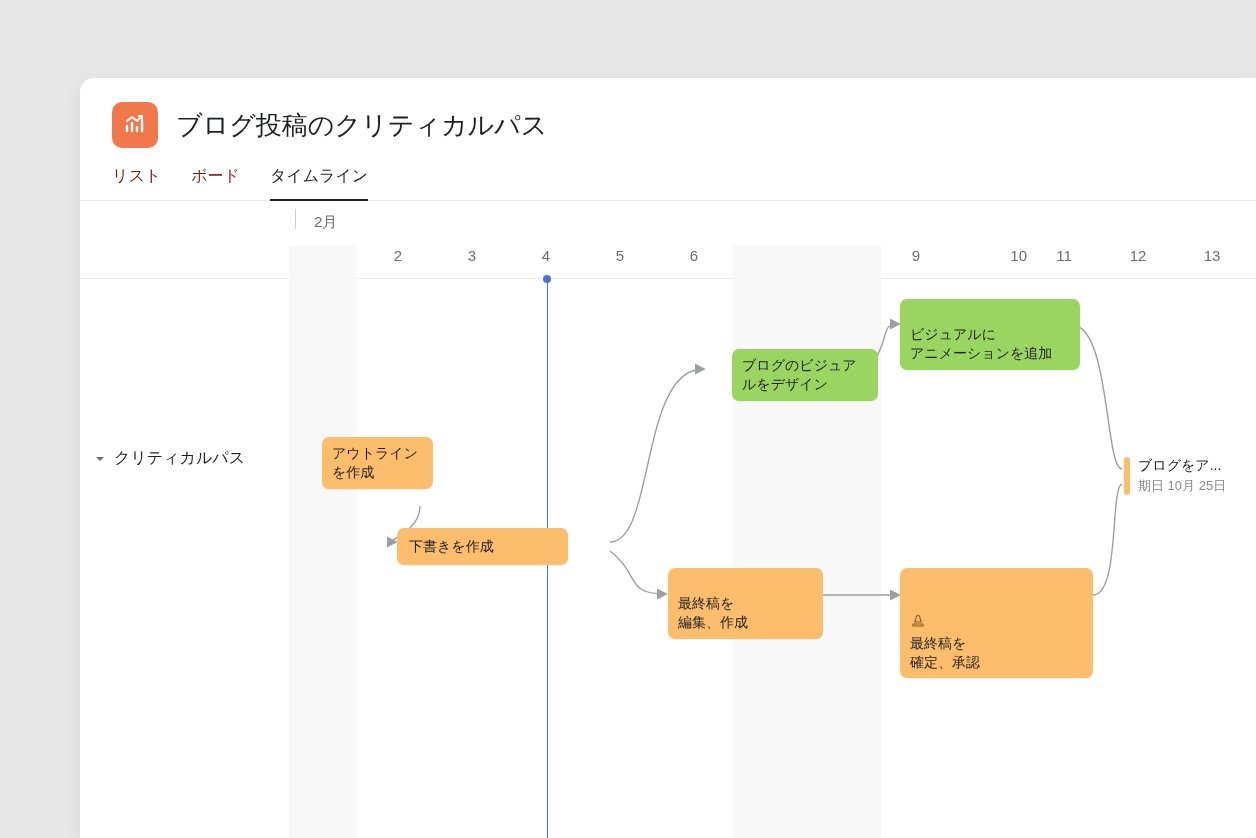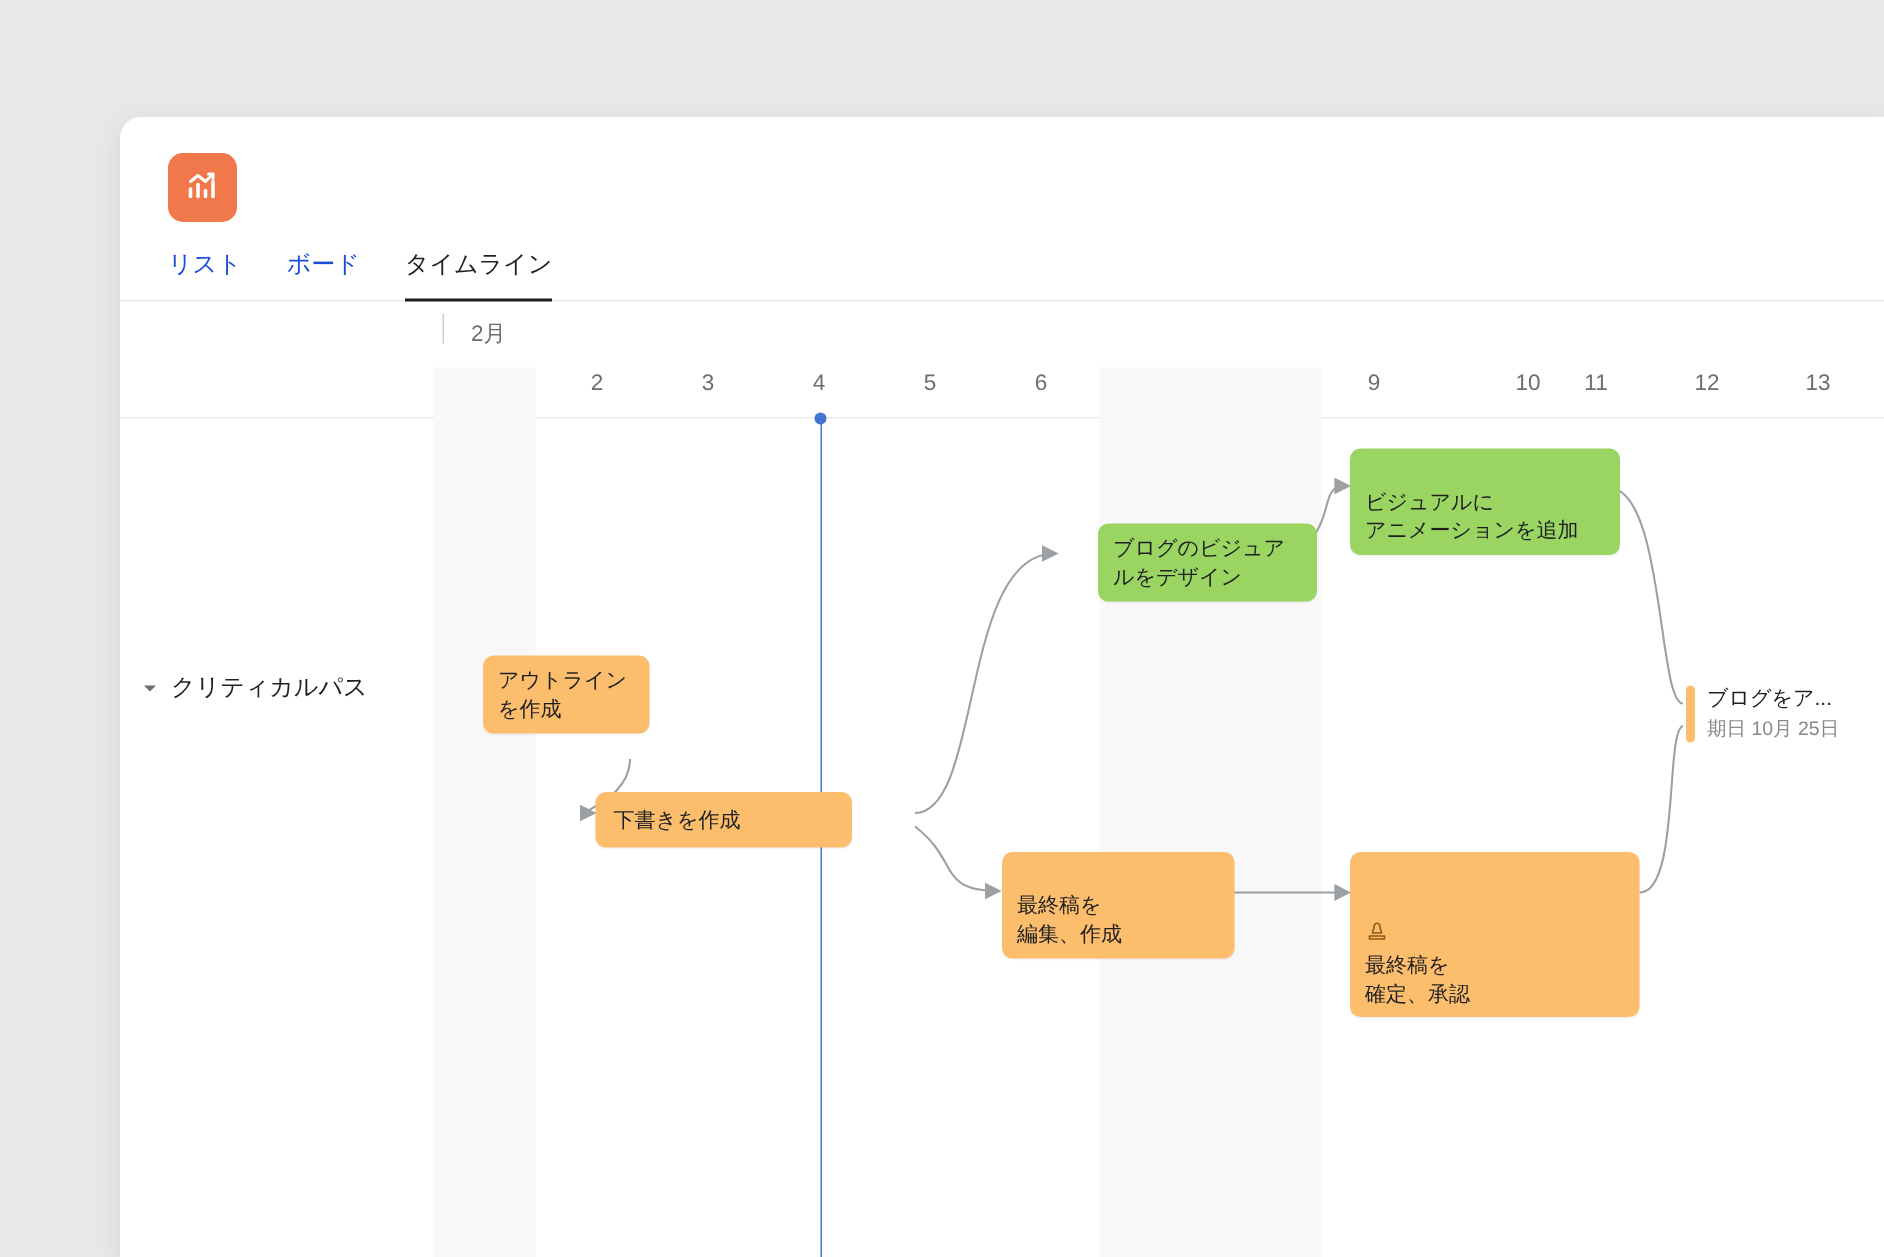--- a/index.html
+++ b/index.html
@@ -42,21 +42,21 @@
     color: #1e1f21;
   }
   .tabs {
     display: flex;
     gap: 30px;
     padding: 18px 32px 0 32px;
     border-bottom: 1px solid #e8e8e8;
   }
   .tab {
     font-size: 16px;
-    color: #1d4ed8;
+    color: #7f1d1d;
     padding-bottom: 12px;
     cursor: pointer;
   }
   .tab.active {
     color: #1e1f21;
     border-bottom: 2px solid #1e1f21;
     margin-bottom: -1px;
     text-align: center;
   }
   .timeline {
@@ -205,20 +205,21 @@
 <div class="window">
 
   <div class="header">
     <div class="app-icon">
       <svg width="24" height="24" viewBox="0 0 24 24" fill="none">
         <path d="M4 18 L4 13 M9 18 L9 10 M14 18 L14 14 M19 18 L19 8" stroke="#fff" stroke-width="2.4" stroke-linecap="round"></path>
         <path d="M4 8 L9 4 L14 8 L19 3" stroke="#fff" stroke-width="2" stroke-linecap="round" stroke-linejoin="round" fill="none"></path>
         <path d="M16 3 L19 3 L19 6" stroke="#fff" stroke-width="2" stroke-linecap="round" stroke-linejoin="round" fill="none"></path>
       </svg>
     </div>
+    <div class="page-title">ブログ投稿のクリティカルパス</div>
   </div>
 
   <div class="tabs">
     <div class="tab">リスト</div>
     <div class="tab">ボード</div>
     <div class="tab active">タイムライン</div>
   </div>
 
   <div class="timeline">
 

